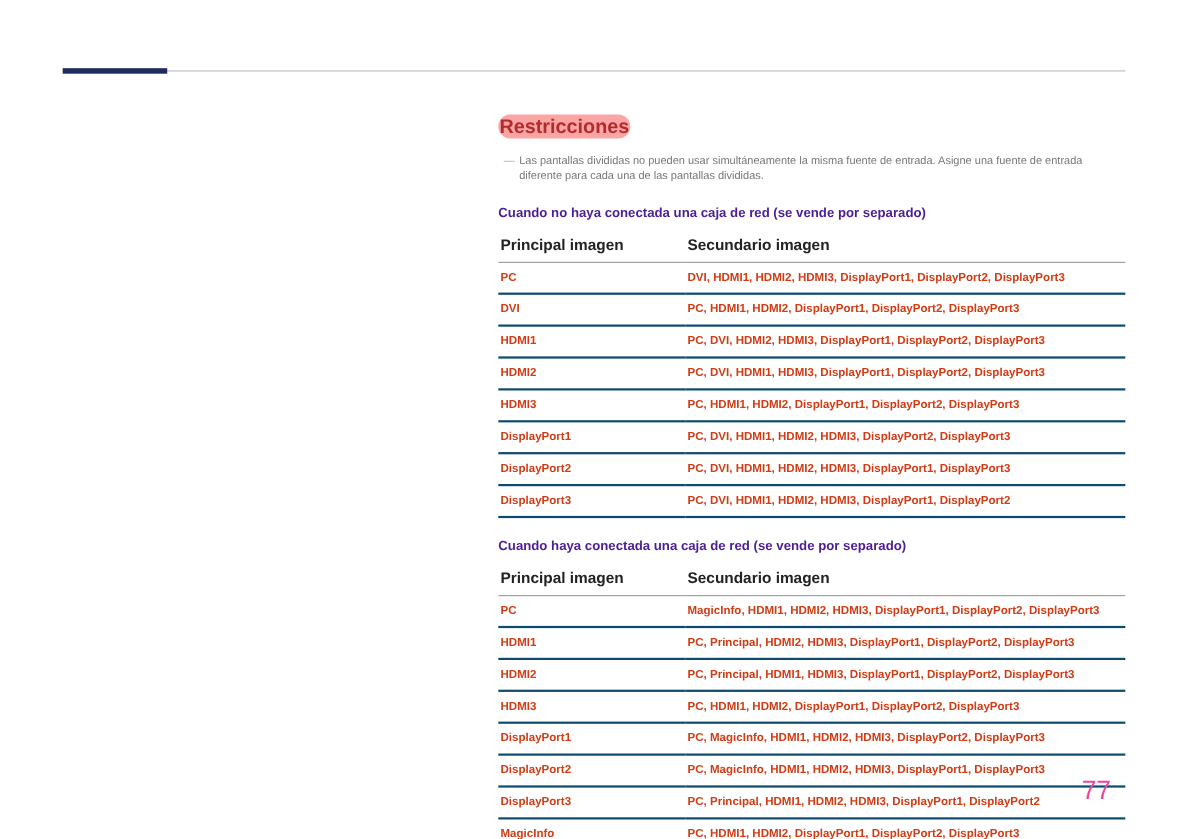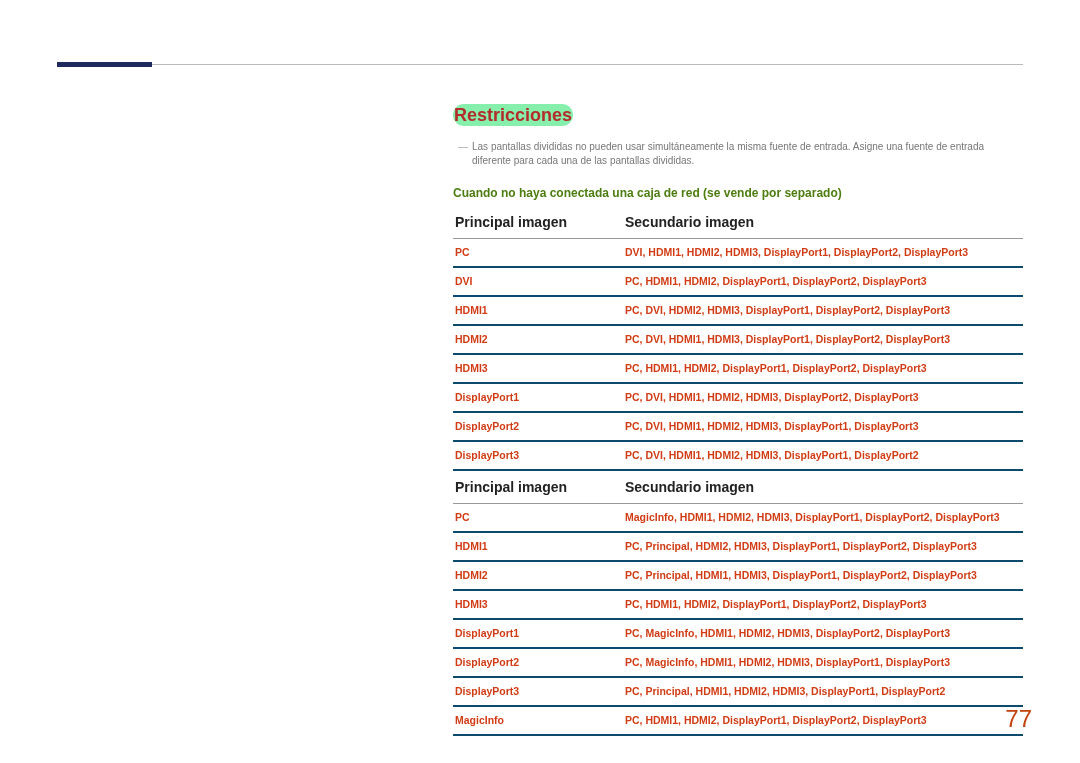--- a/index.html
+++ b/index.html
@@ -32,21 +32,21 @@
     position: absolute;
     left: 453px;
     top: 104px;
     width: 570px;
   }
   h2 {
     margin: 0 0 14px 0;
     font-size: 18px;
     font-weight: bold;
     color: #b32b2b;
-    background: #86efac;
+    background: #fca5a5;
     display: inline-block;
     padding: 0 1px;
     line-height: 22px;
     border-radius: 11px;
   }
   .note {
     font-size: 10px;
     color: #777;
     margin: 0 0 6px 5px;
     padding-left: 14px;
@@ -60,21 +60,21 @@
     color: #aaa;
     text-indent: 0;
   }
   .note b {
     color: #666;
     font-weight: bold;
   }
   .subhead {
     font-size: 12px;
     font-weight: bold;
-    color: #4d7c0f;
+    color: #4c1d95;
     margin: 18px 0 8px 0;
   }
   table {
     border-collapse: collapse;
     width: 100%;
     table-layout: fixed;
     margin-top: 2px;
   }
   col.c1 { width: 170px; }
   col.c2 { }
@@ -91,24 +91,24 @@
     font-size: 10.5px;
     font-weight: bold;
     color: #d13c15;
     padding: 7px 2px 7px 2px;
     border-bottom: 2px solid #0c4a6e;
     vertical-align: middle;
     line-height: 13px;
   }
   .page-number {
     position: absolute;
-    right: 48px;
+    right: 70px;
     bottom: 30px;
     font-size: 24px;
-    color: #c2410c;
+    color: #ec4899;
     font-weight: 300;
   }
 </style>
 </head>
 <body>
 
 <div class="topbar"></div>
 <div class="topbar-accent"></div>
 
 <div class="content">
@@ -160,20 +160,21 @@
           <tr>
             <td>DisplayPort2</td>
             <td>PC, DVI, HDMI1, HDMI2, HDMI3, DisplayPort1, DisplayPort3</td>
           </tr>
           <tr>
             <td>DisplayPort3</td>
             <td>PC, DVI, HDMI1, HDMI2, HDMI3, DisplayPort1, DisplayPort2</td>
           </tr>
         </tbody>
       </table>
+      <div class="subhead">Cuando haya conectada una caja de red (se vende por separado)</div>
       <table>
         <colgroup>
           <col class="c1">
           <col class="c2">
         </colgroup>
         <thead>
           <tr>
             <th>Principal imagen</th>
             <th>Secundario imagen</th>
           </tr>

